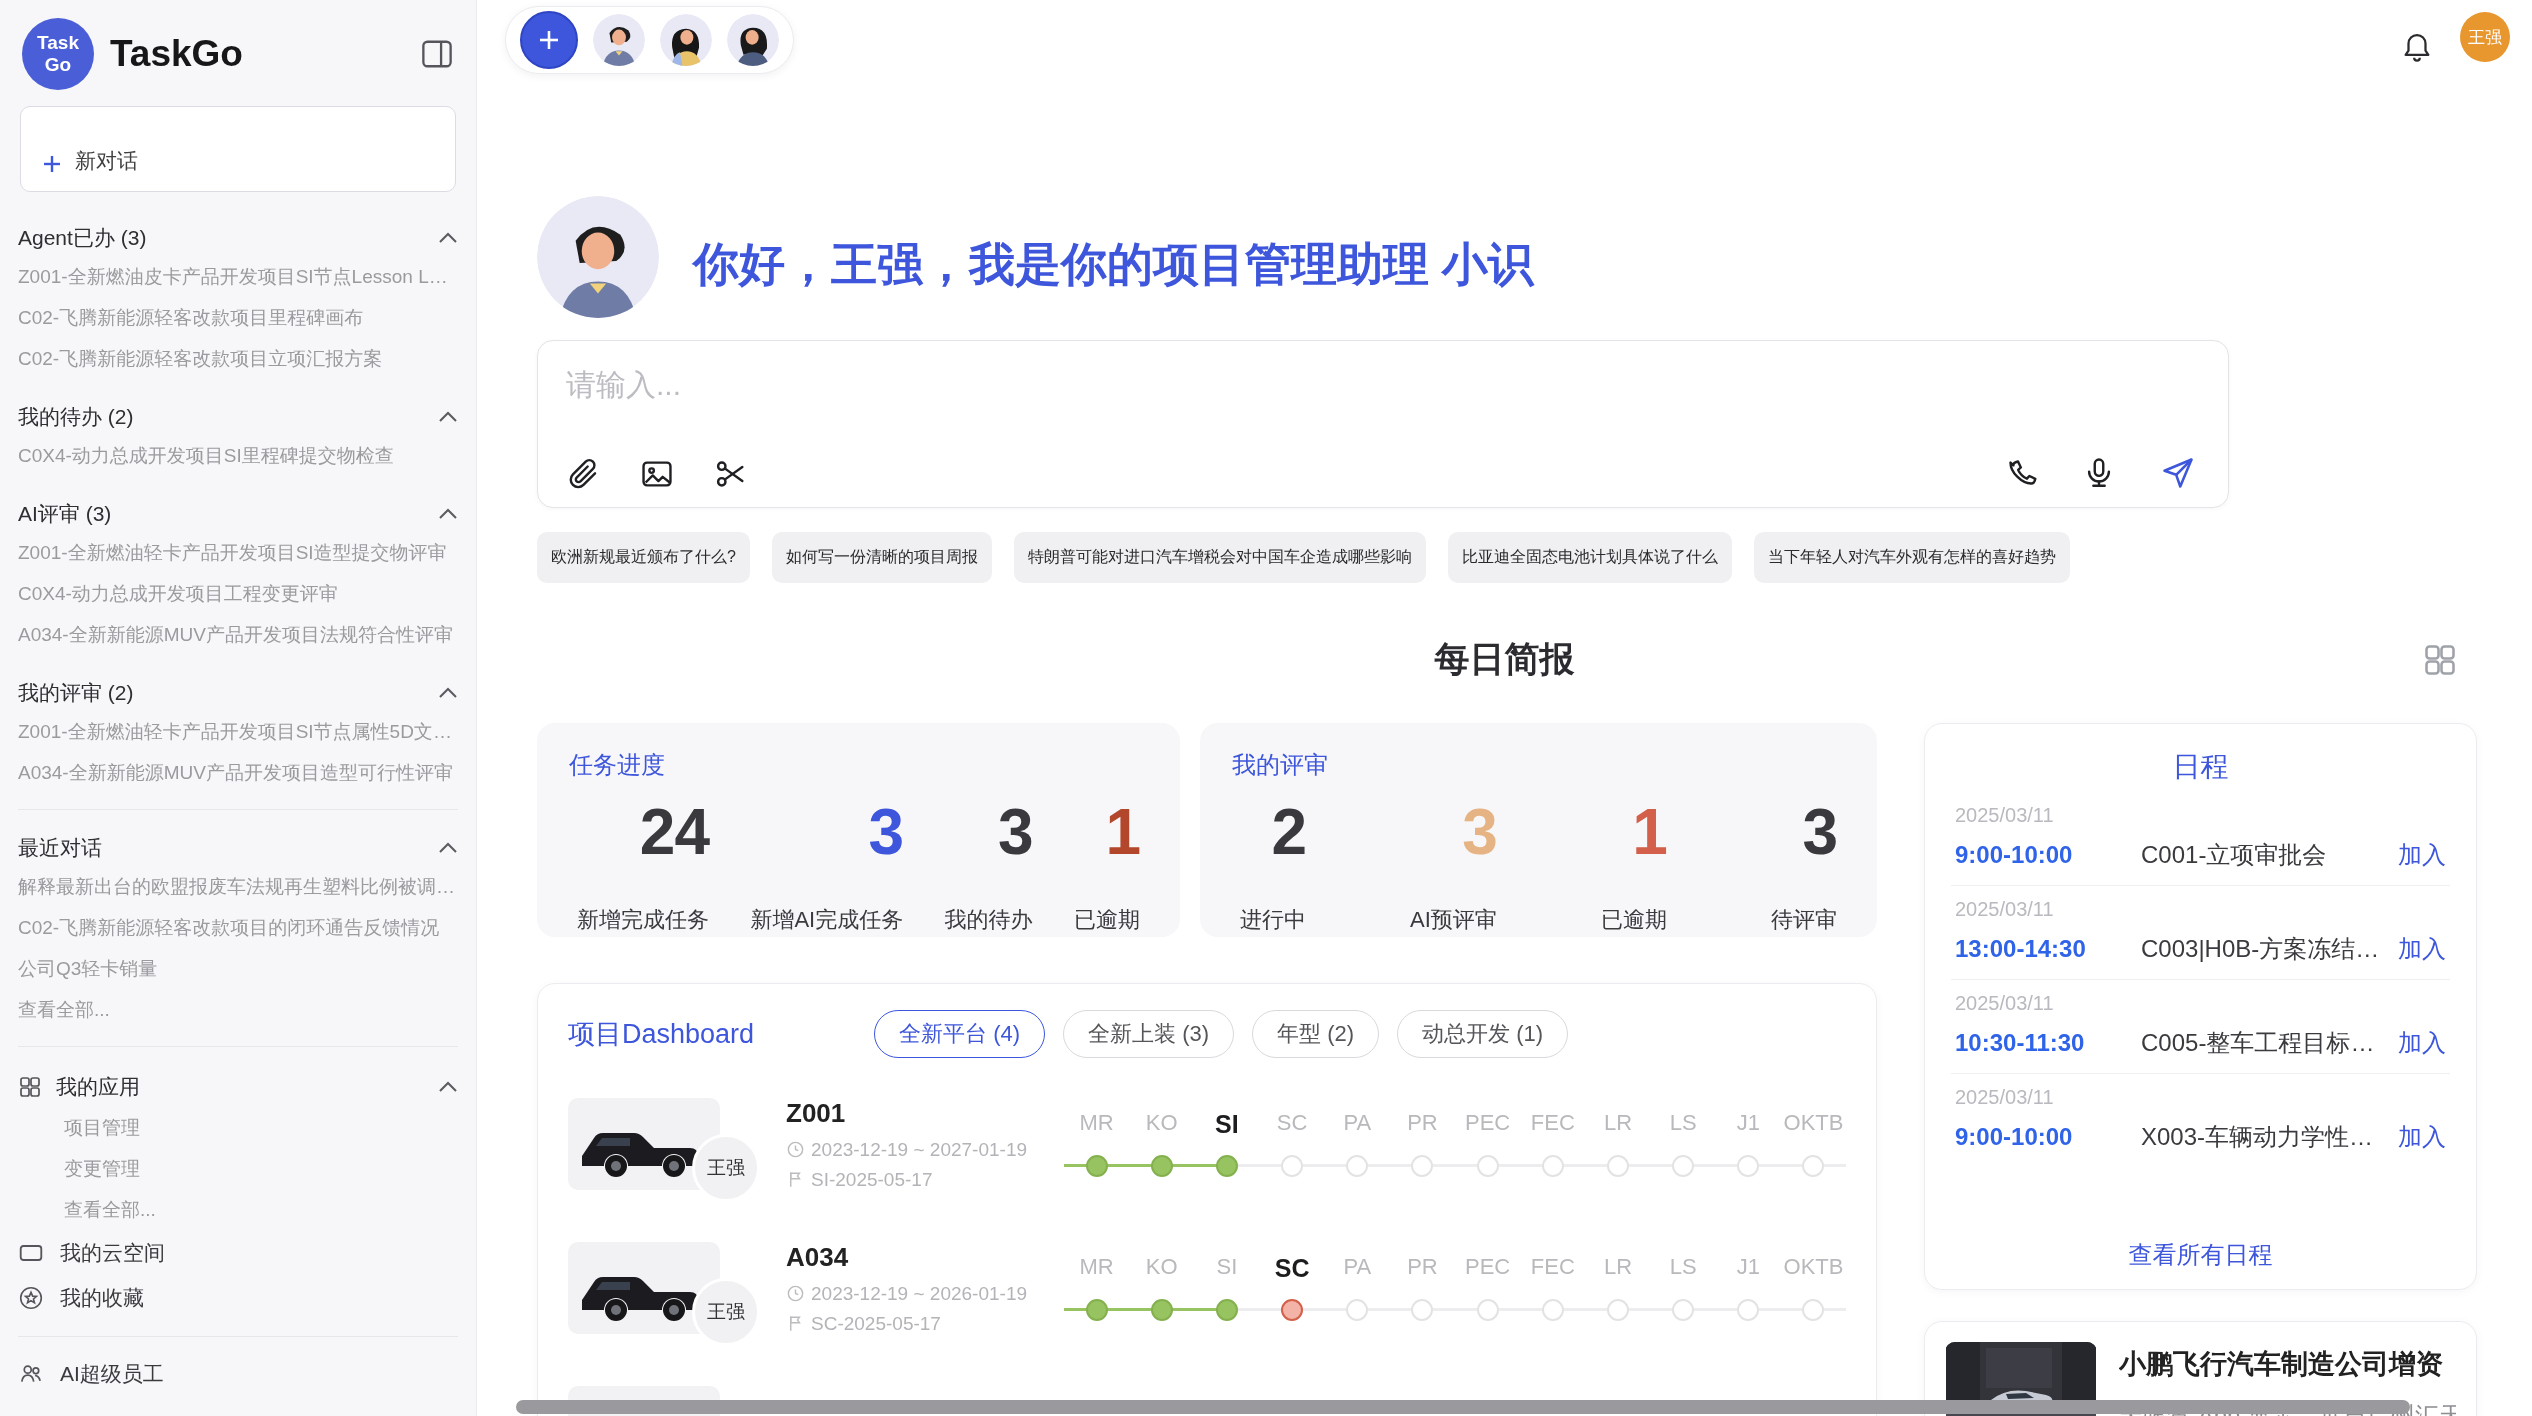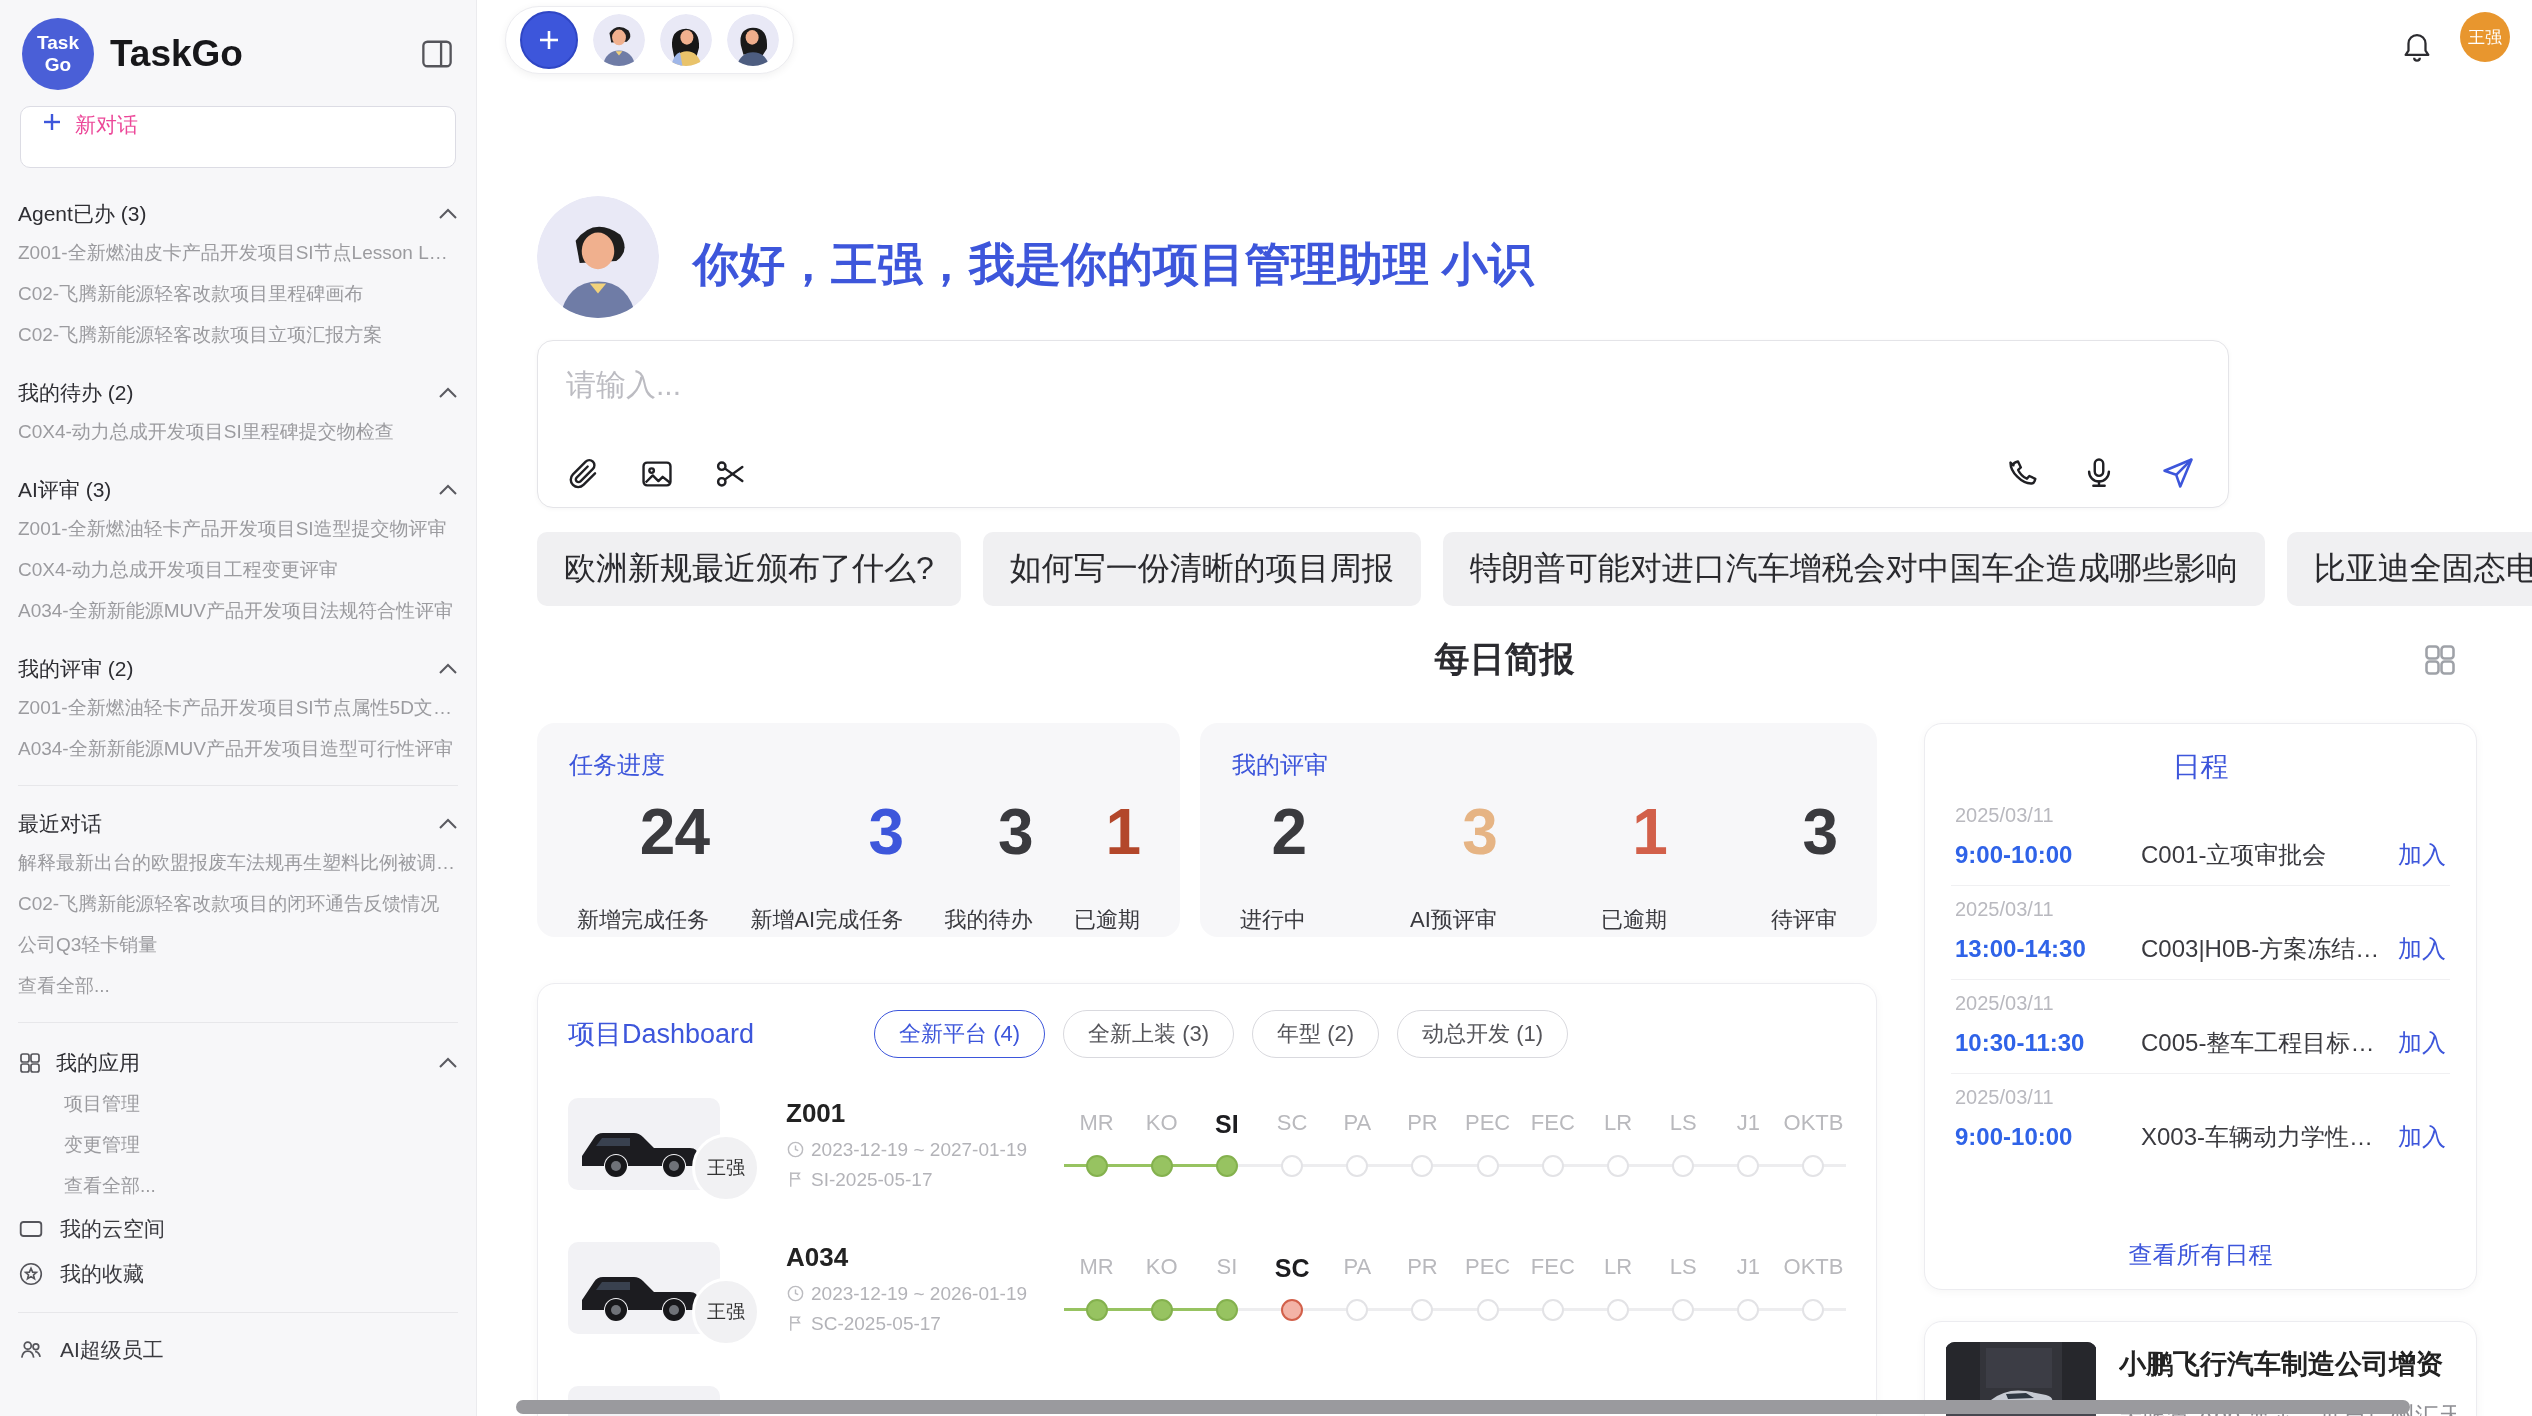--- a/index.html
+++ b/index.html
@@ -7,22 +7,22 @@
        font-family:"Liberation Sans","DejaVu Sans",sans-serif;color:#2a2a2e}
   svg{display:block}
 
   
   .sidebar{width:477px;min-width:477px;height:100%;background:#f7f7f9;border-right:1px solid #ebebee;
            box-sizing:border-box;padding:14px 18px 0;display:flex;flex-direction:column}
   .logo-row{display:flex;align-items:center;gap:16px;padding:4px 4px 14px}
   .logo-circle{width:72px;height:72px;border-radius:50%;background:#4a5fd7;color:#fff;display:flex;
                flex-direction:column;align-items:center;justify-content:center;font-size:19px;line-height:22px;font-weight:bold}
   .logo-title{font-size:37px;font-weight:bold;color:#17171a;flex:1}
-  .new-chat{height:52px;background:#fff;border:1px solid #dcdce4;border-radius:10px;display:flex;align-items:flex-start;
-            gap:12px;padding:4px 20px;color:#ec4899;font-size:21px;margin:2px 2px 8px;cursor:pointer}
+  .new-chat{height:52px;background:#fff;border:1px solid #dcdce4;border-radius:10px;display:flex;align-items:flex-end;
+            gap:12px;padding:16px 20px;color:#404040;font-size:21px;margin:2px 2px 8px;cursor:pointer}
   .sb-scroll{flex:1;overflow:hidden}
   .sb-sec-head{display:flex;align-items:center;justify-content:space-between;margin-top:20px;height:36px;
                font-size:21px;color:#2e2e33}
   .sb-item{height:41px;line-height:41px;font-size:19px;color:#9b9b9f;white-space:nowrap;overflow:hidden;
            text-overflow:ellipsis;cursor:pointer}
   .sb-divider{height:1px;background:#e7e7ea;margin:16px 0 0}
   .apps-head{display:flex;align-items:center;gap:14px;margin-top:20px;height:40px;font-size:21px;color:#2e2e33}
   .apps-head .lab{flex:1}
   .apps-sub .sb-item{padding-left:46px}
   .sb-leaf{display:flex;align-items:center;gap:16px;height:45px;font-size:21px;color:#3a3a3f;cursor:pointer}
@@ -44,21 +44,21 @@
   .composer{position:absolute;left:60px;top:340px;width:1692px;height:168px;border:1px solid #e4e4e8;border-radius:16px;
             background:#fff;box-shadow:0 1px 5px rgba(0,0,0,.04);box-sizing:border-box;padding:22px 26px}
   .composer textarea{border:none;outline:none;resize:none;width:900px;height:60px;font-size:30px;font-family:inherit;
             color:#333;background:transparent}
   .composer textarea::placeholder{color:#bcbcc2}
   .composer-left-icons{position:absolute;left:28px;bottom:16px;display:flex;gap:40px;align-items:center;color:#202024}
   .composer-right-icons{position:absolute;right:32px;bottom:16px;display:flex;gap:44px;align-items:center;color:#202024}
   .icon-btn{cursor:pointer}
 
   .suggestions{position:absolute;left:60px;top:532px;display:flex;gap:22px}
-  .chip{background:#f0f0f2;border-radius:10px;padding:15px 27px;font-size:32px;color:#2a2a2e;white-space:nowrap;cursor:pointer}
+  .chip{background:#f0f0f2;border-radius:10px;padding:15px 14px;font-size:16px;color:#2a2a2e;white-space:nowrap;cursor:pointer}
 
   .daily-title{position:absolute;left:60px;right:60px;top:636px;text-align:center;font-size:35px;font-weight:bold;color:#2b2b30}
   .grid-btn{position:absolute;right:74px;top:642px;cursor:pointer}
 
   .stat-card{position:absolute;top:723px;height:214px;background:#f7f7f9;border-radius:18px;box-sizing:border-box;padding:26px 32px}
   #task-card{left:60px;width:643px}
   #review-card{left:723px;width:677px}
   .card-title{font-size:24px;color:#3D56DB}
   .stats{display:flex;justify-content:space-between;margin-top:14px;padding:0 8px}
   .stat{display:flex;flex-direction:column;align-items:flex-end;gap:36px}

